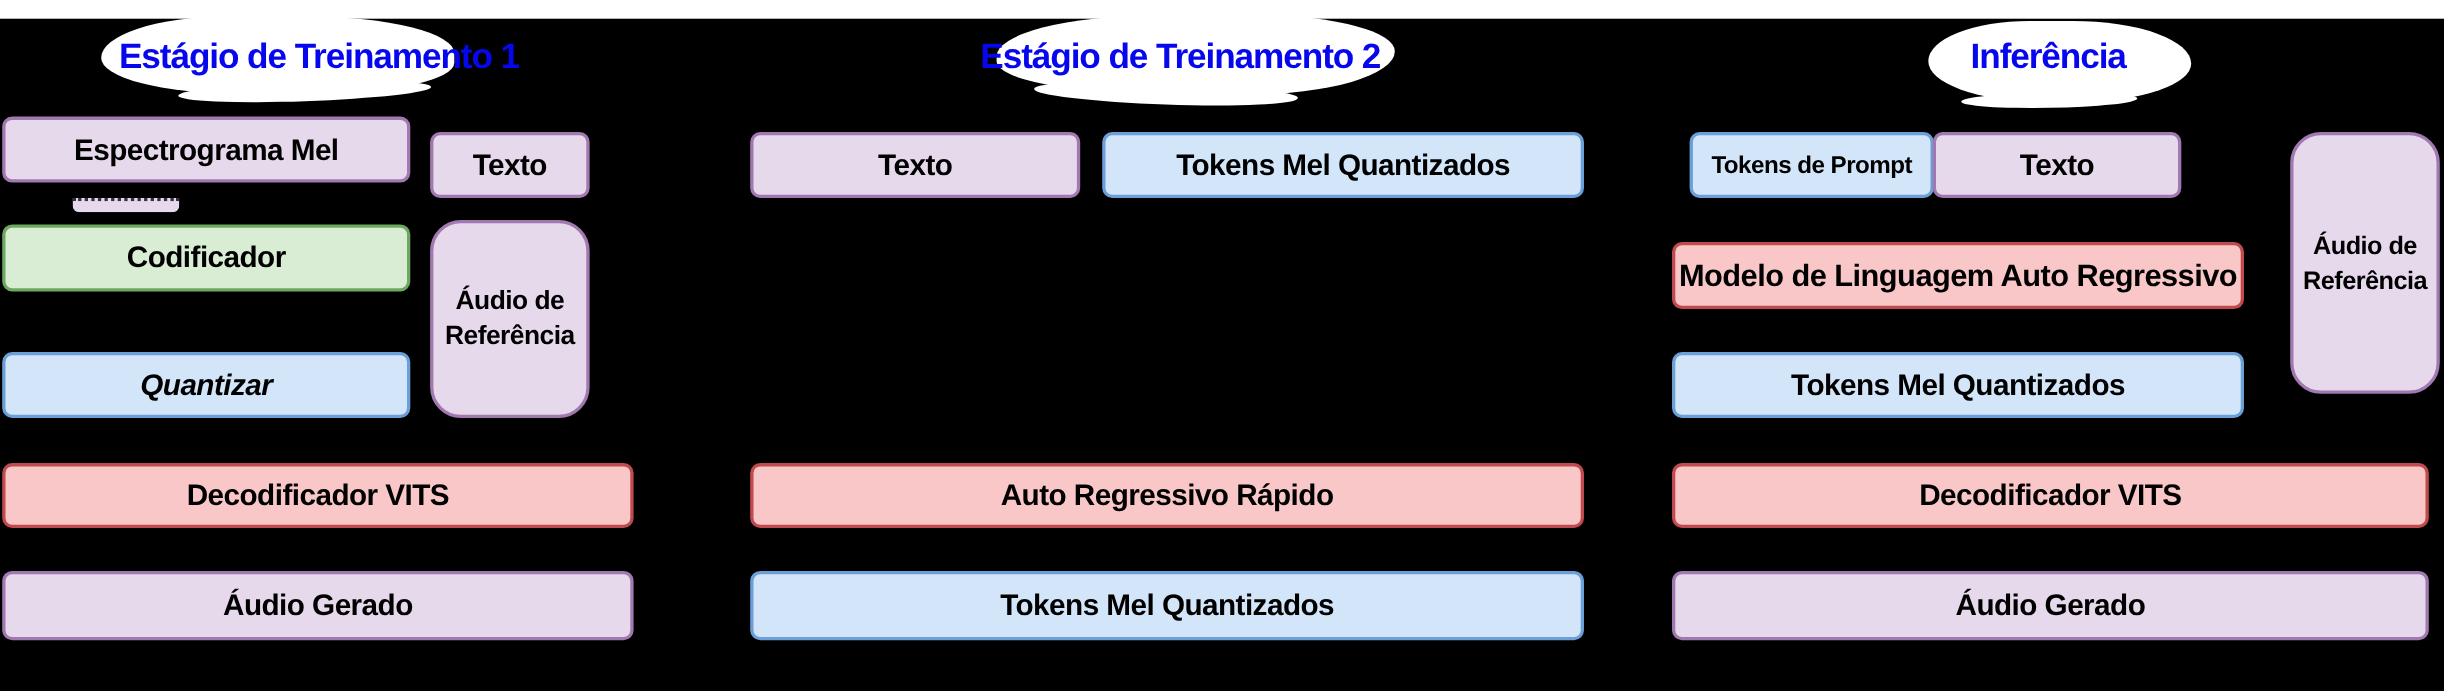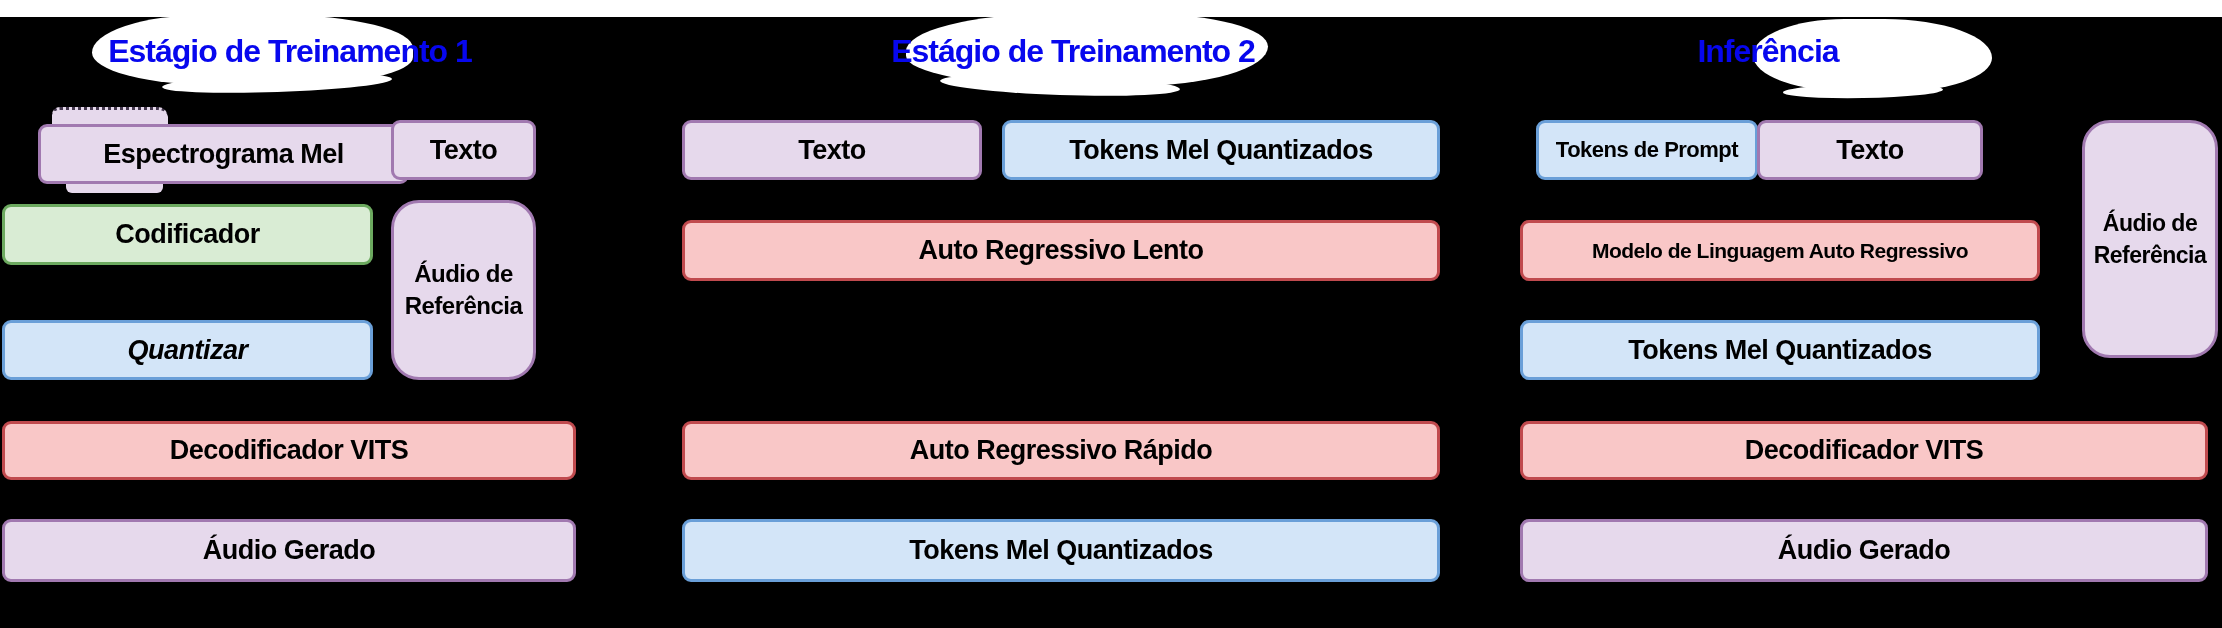--- a/index.html
+++ b/index.html
@@ -18,53 +18,53 @@
   .blob2::after{left:34px;bottom:-9px;width:240px;height:20px;transform:rotate(2deg);}
   .blob3{left:1753px;top:19px;width:239px;height:73px;border-radius:46% 54% 50% 50% / 60% 64% 56% 60%;}
   .blob3::after{left:30px;bottom:-6px;width:160px;height:14px;transform:rotate(-1deg);}
 
   .title{
     position:absolute;top:36px;z-index:3;white-space:nowrap;
     transform:translateX(-50%);
     font-weight:bold;font-size:32px;line-height:30px;letter-spacing:-1px;
     color:var(--title-text,#0707ee);
   }
-  .t1{left:290px;} .t2{left:1073px;} .t3{left:1768px;}
+  .t1{left:290px;} .t2{left:1073px;} .t3{left:1862px;}
 
   .box{
     position:absolute;z-index:2;box-sizing:border-box;
     display:flex;align-items:center;justify-content:center;text-align:center;
     border:3px solid;border-radius:9px;
     font-weight:bold;font-size:27px;letter-spacing:-0.5px;
     color:var(--box-text,#000);
   }
   .lav{background:var(--lavender-fill);border-color:var(--lavender-stroke);}
   .grn{background:var(--green-fill);border-color:var(--green-stroke);}
   .blu{background:var(--blue-fill);border-color:var(--blue-stroke);}
   .red{background:var(--red-fill);border-color:var(--red-stroke);}
 
   
-  .b-s1-espectrograma{left:2px;top:124px;width:371px;height:60px;margin-left:36px;}
+  .b-s1-espectrograma{left:2px;top:106px;width:371px;height:60px;}
   .b-s1-texto{left:391px;top:120px;width:145px;height:60px;}
   .b-s1-codificador{left:2px;top:204px;width:371px;height:61px;}
   .b-s1-audioref{left:391px;top:200px;width:145px;height:180px;border-radius:28px;font-size:24px;line-height:1.35;padding:0 2px;}
   .b-s1-quantizar{left:2px;top:320px;width:371px;height:60px;font-style:italic;}
   .b-s1-decod{left:2px;top:421px;width:574px;height:59px;}
   .b-s1-gerado{left:2px;top:519px;width:574px;height:63px;}
   
   .b-s2-texto{left:682px;top:120px;width:300px;height:60px;}
   .b-s2-tokens-in{left:1002px;top:120px;width:438px;height:60px;}
   .b-s2-arlento{left:682px;top:220px;width:758px;height:61px;}
   .b-s2-latentes{left:682px;top:320px;width:758px;height:60px;}
   .b-s2-arrapido{left:682px;top:421px;width:758px;height:59px;text-align:right;}
   .b-s2-tokens-out{left:682px;top:519px;width:758px;height:63px;}
   
   .b-s3-prompt{left:1536px;top:120px;width:222px;height:60px;font-size:22px;}
   .b-s3-texto{left:1757px;top:120px;width:226px;height:60px;}
-  .b-s3-modelo{left:1520px;top:220px;width:520px;height:61px;font-size:21px;}
+  .b-s3-modelo{left:1520px;top:220px;width:520px;height:61px;font-size:28px;}
   .b-s3-tokens{left:1520px;top:320px;width:520px;height:60px;}
   .b-s3-decod{left:1520px;top:421px;width:688px;height:59px;}
   .b-s3-gerado{left:1520px;top:519px;width:688px;height:63px;}
   .b-s3-audioref{left:2082px;top:120px;width:136px;height:238px;border-radius:28px;font-size:23px;line-height:1.4;padding:0 1px;}
 
   
   .smear{position:absolute;z-index:1;background:var(--lavender-fill,#e6d9ec);}
   .smear-top{left:52px;top:107px;width:116px;height:15px;border-top:3px dotted #45384f;border-radius:8px 10px 0 0;}
   .smear-bottom{left:66px;top:180px;width:97px;height:10px;border-top:3px dotted #382d43;border-radius:0 0 6px 6px;}
 </style>
@@ -88,21 +88,20 @@
   <div class="box lav b-s1-espectrograma">Espectrograma Mel</div>
   <div class="box lav b-s1-texto">Texto</div>
   <div class="box grn b-s1-codificador">Codificador</div>
   <div class="box lav b-s1-audioref">Áudio de Referência</div>
   <div class="box blu b-s1-quantizar">Quantizar</div>
   <div class="box red b-s1-decod">Decodificador VITS</div>
   <div class="box lav b-s1-gerado">Áudio Gerado</div>
 
   <div class="box lav b-s2-texto">Texto</div>
   <div class="box blu b-s2-tokens-in">Tokens Mel Quantizados</div>
-  <div class="box red b-s2-arlento">Auto Regressivo Lento</div>
   <div class="box red b-s2-arrapido">Auto Regressivo Rápido</div>
   <div class="box blu b-s2-tokens-out">Tokens Mel Quantizados</div>
 
   <div class="box blu b-s3-prompt">Tokens de Prompt</div>
   <div class="box lav b-s3-texto">Texto</div>
   <div class="box red b-s3-modelo">Modelo de Linguagem Auto Regressivo</div>
   <div class="box blu b-s3-tokens">Tokens Mel Quantizados</div>
   <div class="box red b-s3-decod">Decodificador VITS</div>
   <div class="box lav b-s3-gerado">Áudio Gerado</div>
   <div class="box lav b-s3-audioref">Áudio de Referência</div>

